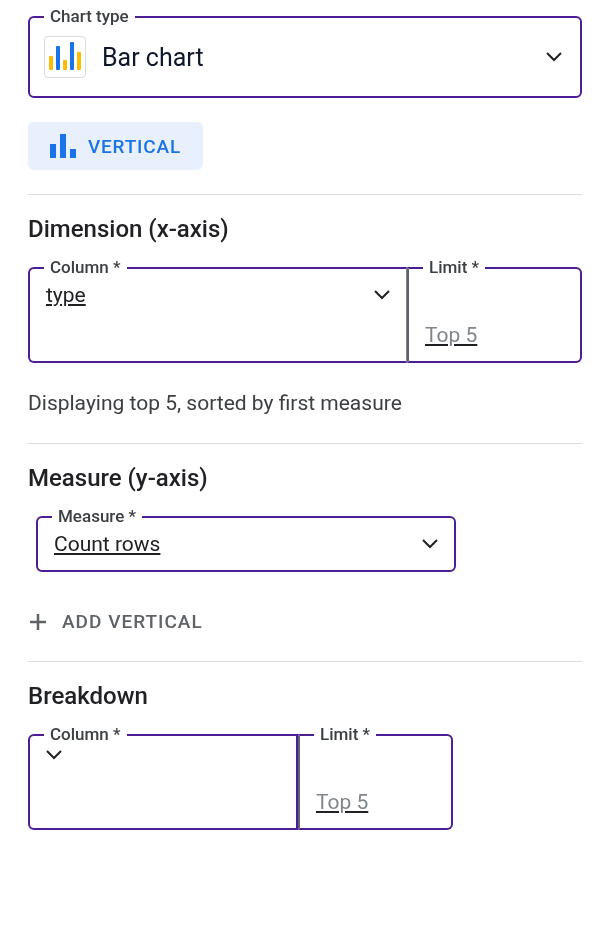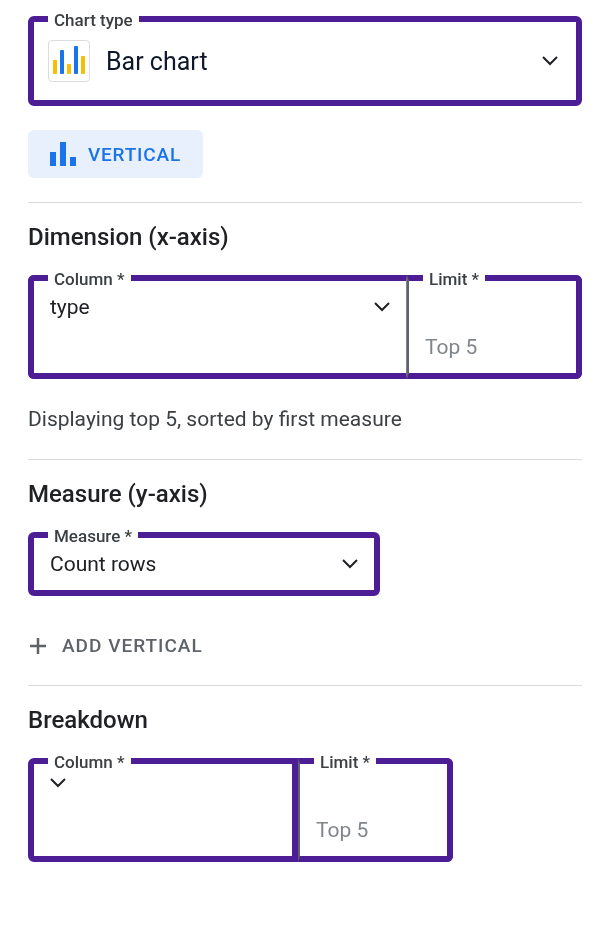--- a/index.html
+++ b/index.html
@@ -1,42 +1,42 @@
 <!DOCTYPE html>
 <html><head>
 <meta charset="utf-8">
 <style>
 * { box-sizing: border-box; margin: 0; padding: 0; }
 body { font-family: -apple-system, BlinkMacSystemFont, "Segoe UI", Roboto, Arial, sans-serif; background: #fff; width: 610px; padding: 0; color: #202124; }
 .container { padding: 0 28px; }
-.fieldset { position: relative; border: 6px solid #4c1d95; border-radius: 6px; margin-top: 16px; }
+.fieldset { position: relative; border: 2px solid #4c1d95; border-radius: 6px; margin-top: 16px; }
 .fieldset-legend { position: absolute; top: -12px; left: 14px; background: #fff; padding: 0 6px; font-size: 17px; font-weight: 500; color: #3c4043; }
 .chart-type-row { display: flex; align-items: center; padding: 18px 18px 18px 14px; gap: 16px; }
 .chart-icon-box { width: 42px; height: 42px; border: 1px solid #dadce0; border-radius: 4px; display: flex; align-items: flex-end; justify-content: center; gap: 3px; padding-bottom: 7px; }
 .chart-icon-box span { width: 4px; border-radius: 1px; }
 .chart-type-label { font-size: 25px; color: #0f172a; flex: 1; }
 .dropdown-arrow { margin-left: auto; }
 .tabs-row { display: flex; gap: 22px; margin-top: 24px; padding: 0 0; }
 .tab { display: flex; align-items: center; gap: 12px; padding: 12px 22px; font-size: 19px; font-weight: 500; letter-spacing: 0.8px; border-radius: 6px; cursor: pointer; }
 .tab.active { background: #e8f0fe; color: #1a73e8; align-items: center; }
 .tab.inactive { color: #1a73e8; }
 .tab-icon { display: flex; }
 .divider { height: 1px; background: #dadce0; margin: 24px 0 0 0; }
 .section-title { font-size: 24px; font-weight: 500; color: #202124; margin-top: 20px; }
 .two-col { display: flex; gap: 0; margin-top: 24px; }
 .two-col .fieldset { margin-top: 0; }
 .two-col .fieldset.left { flex: 1; border-top-right-radius: 0; border-bottom-right-radius: 0; border-right: 1px solid #80868b; }
 .two-col .fieldset.right { border-top-left-radius: 0; border-bottom-left-radius: 0; border-left: 2px solid #5f6368; width: 175px; }
-.field-row { display: flex; align-items: center; padding: 14px 16px; }
+.field-row { display: flex; align-items: center; padding: 14px 16px; text-decoration: underline; }
 .field-value { font-size: 21px; color: #202124; flex: 1; }
 .field-value.placeholder { color: #80868b; margin-top: 40px; }
 .caption { font-size: 21px; color: #3c4043; margin-top: 28px; }
 .add-measure { display: flex; align-items: center; gap: 14px; margin-top: 38px; color: #5f6368; cursor: pointer; }
 .add-measure-label { font-size: 19px; font-weight: 500; letter-spacing: 1px; }
-.measure-fieldset { width: 352px; }
+.measure-fieldset { width: 420px; margin-left: 8px; }
 .breakdown-row { display: flex; gap: 0; margin-top: 24px; }
 .breakdown-row .fieldset { margin-top: 0; }
 .breakdown-row .fieldset.left { width: 270px; border-top-right-radius: 0; border-bottom-right-radius: 0; }
 .breakdown-row .fieldset.right { border-top-left-radius: 0; border-bottom-left-radius: 0; border-left: 2px solid #5f6368; width: 155px; }
 svg { display: block; }
 </style>
 </head>
 <body>
 
 <div class="container">

